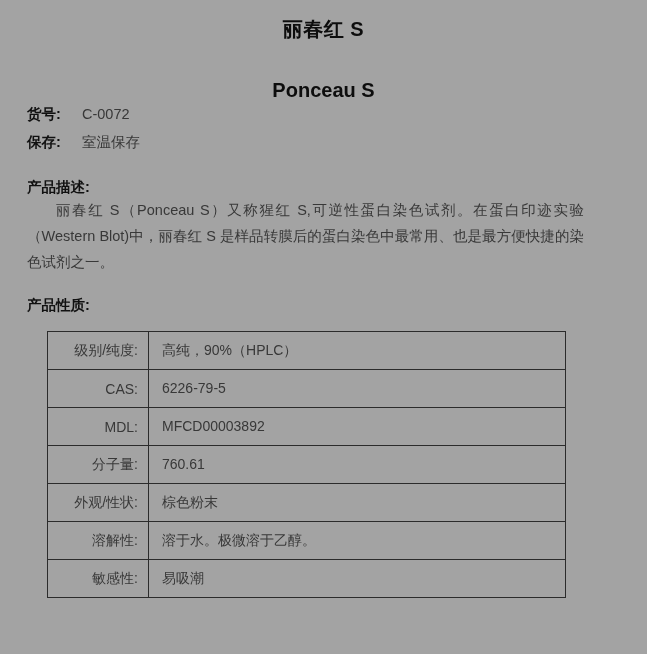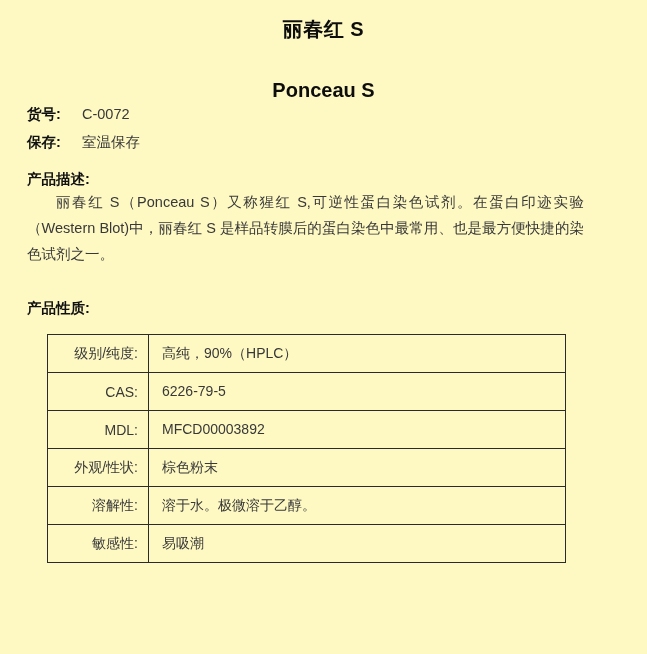--- a/index.html
+++ b/index.html
@@ -3,21 +3,21 @@
 <meta charset="utf-8">
 <style>
   * { margin: 0; padding: 0; box-sizing: border-box; }
   html, body {
     width: 647px; height: 654px;
     background: #ffffff;
     overflow: hidden;
     font-family: "Liberation Sans", "DejaVu Sans", sans-serif;
     color: #383838;
   }
-  .doc { width: 647px; height: 654px; background: #fef9c3; }
+  .doc { width: 647px; height: 654px; background: #a3a3a3; }
 
   .title-zh {
     padding-top: 16px;
     text-align: center;
     font-size: 20px;
     font-weight: bold;
     color: #0d0d0d;
     letter-spacing: 0.5px;
   }
   .title-en {
@@ -34,32 +34,32 @@
   .info-row { display: flex; align-items: baseline; height: 28px; font-size: 14.5px; }
   .info-label { font-weight: bold; color: #111; width: 55px; flex: 0 0 55px; }
   .info-value { color: #383838; }
 
   .section-heading {
     margin-top: 10px;
     font-size: 14.5px;
     font-weight: bold;
     color: #111;
   }
-  .desc-heading { margin-top: 9px; }
+  .desc-heading { margin-top: 17px; }
 
   .desc-text {
     width: 557px;
     font-size: 14.5px;
     line-height: 26px;
     text-indent: 2em;
     color: #383838;
     text-align: justify;
   }
 
-  .props-heading { margin-top: 32px; }
+  .props-heading { margin-top: 21px; }
 
   table.props {
     margin: 16px 0 0 20px;
     width: 519px;
     border-collapse: collapse;
     table-layout: fixed;
   }
   table.props td {
     border: 1px solid #2b2b2b;
     font-size: 14px;
@@ -112,20 +112,24 @@
         </tr>
         <tr>
           <td class="prop-label">CAS:</td>
           <td class="prop-value">6226-79-5</td>
         </tr>
         <tr>
           <td class="prop-label">MDL:</td>
           <td class="prop-value">MFCD00003892</td>
         </tr>
         <tr>
+          <td class="prop-label">分子量:</td>
+          <td class="prop-value">760.61</td>
+        </tr>
+        <tr>
           <td class="prop-label">外观/性状:</td>
           <td class="prop-value">棕色粉末</td>
         </tr>
         <tr>
           <td class="prop-label">溶解性:</td>
           <td class="prop-value">溶于水。极微溶于乙醇。</td>
         </tr>
         <tr>
           <td class="prop-label">敏感性:</td>
           <td class="prop-value">易吸潮</td>

